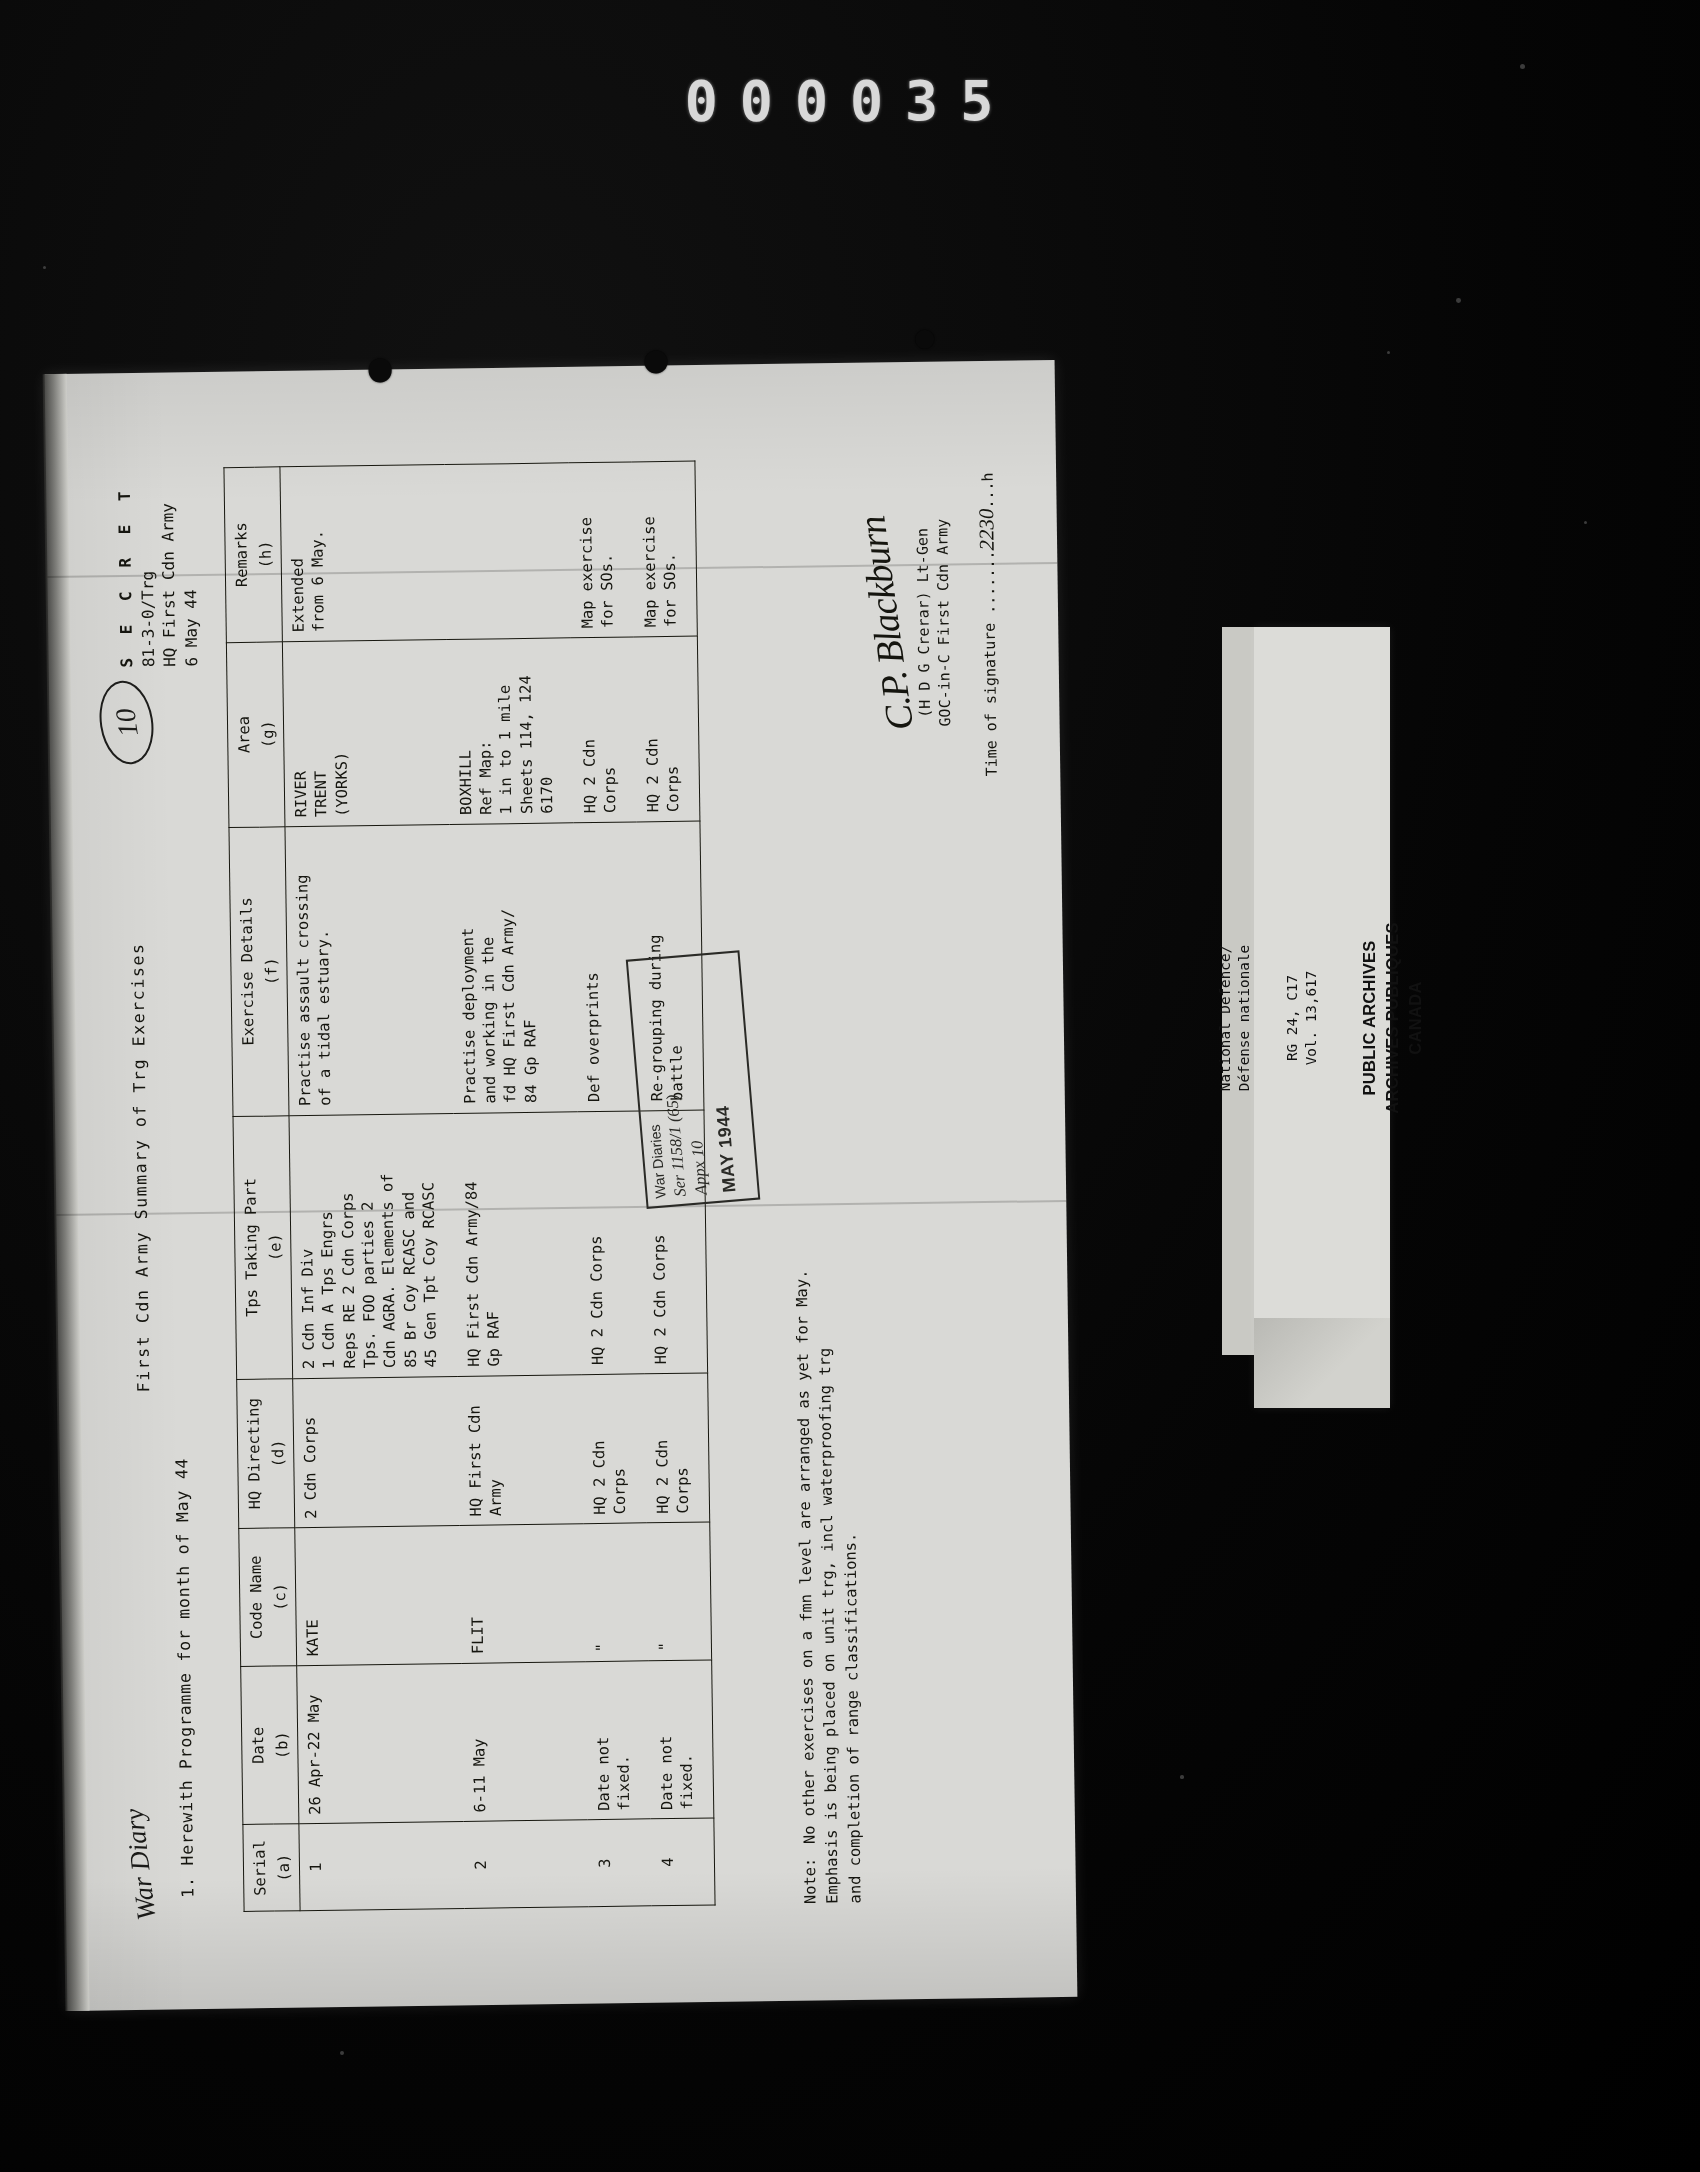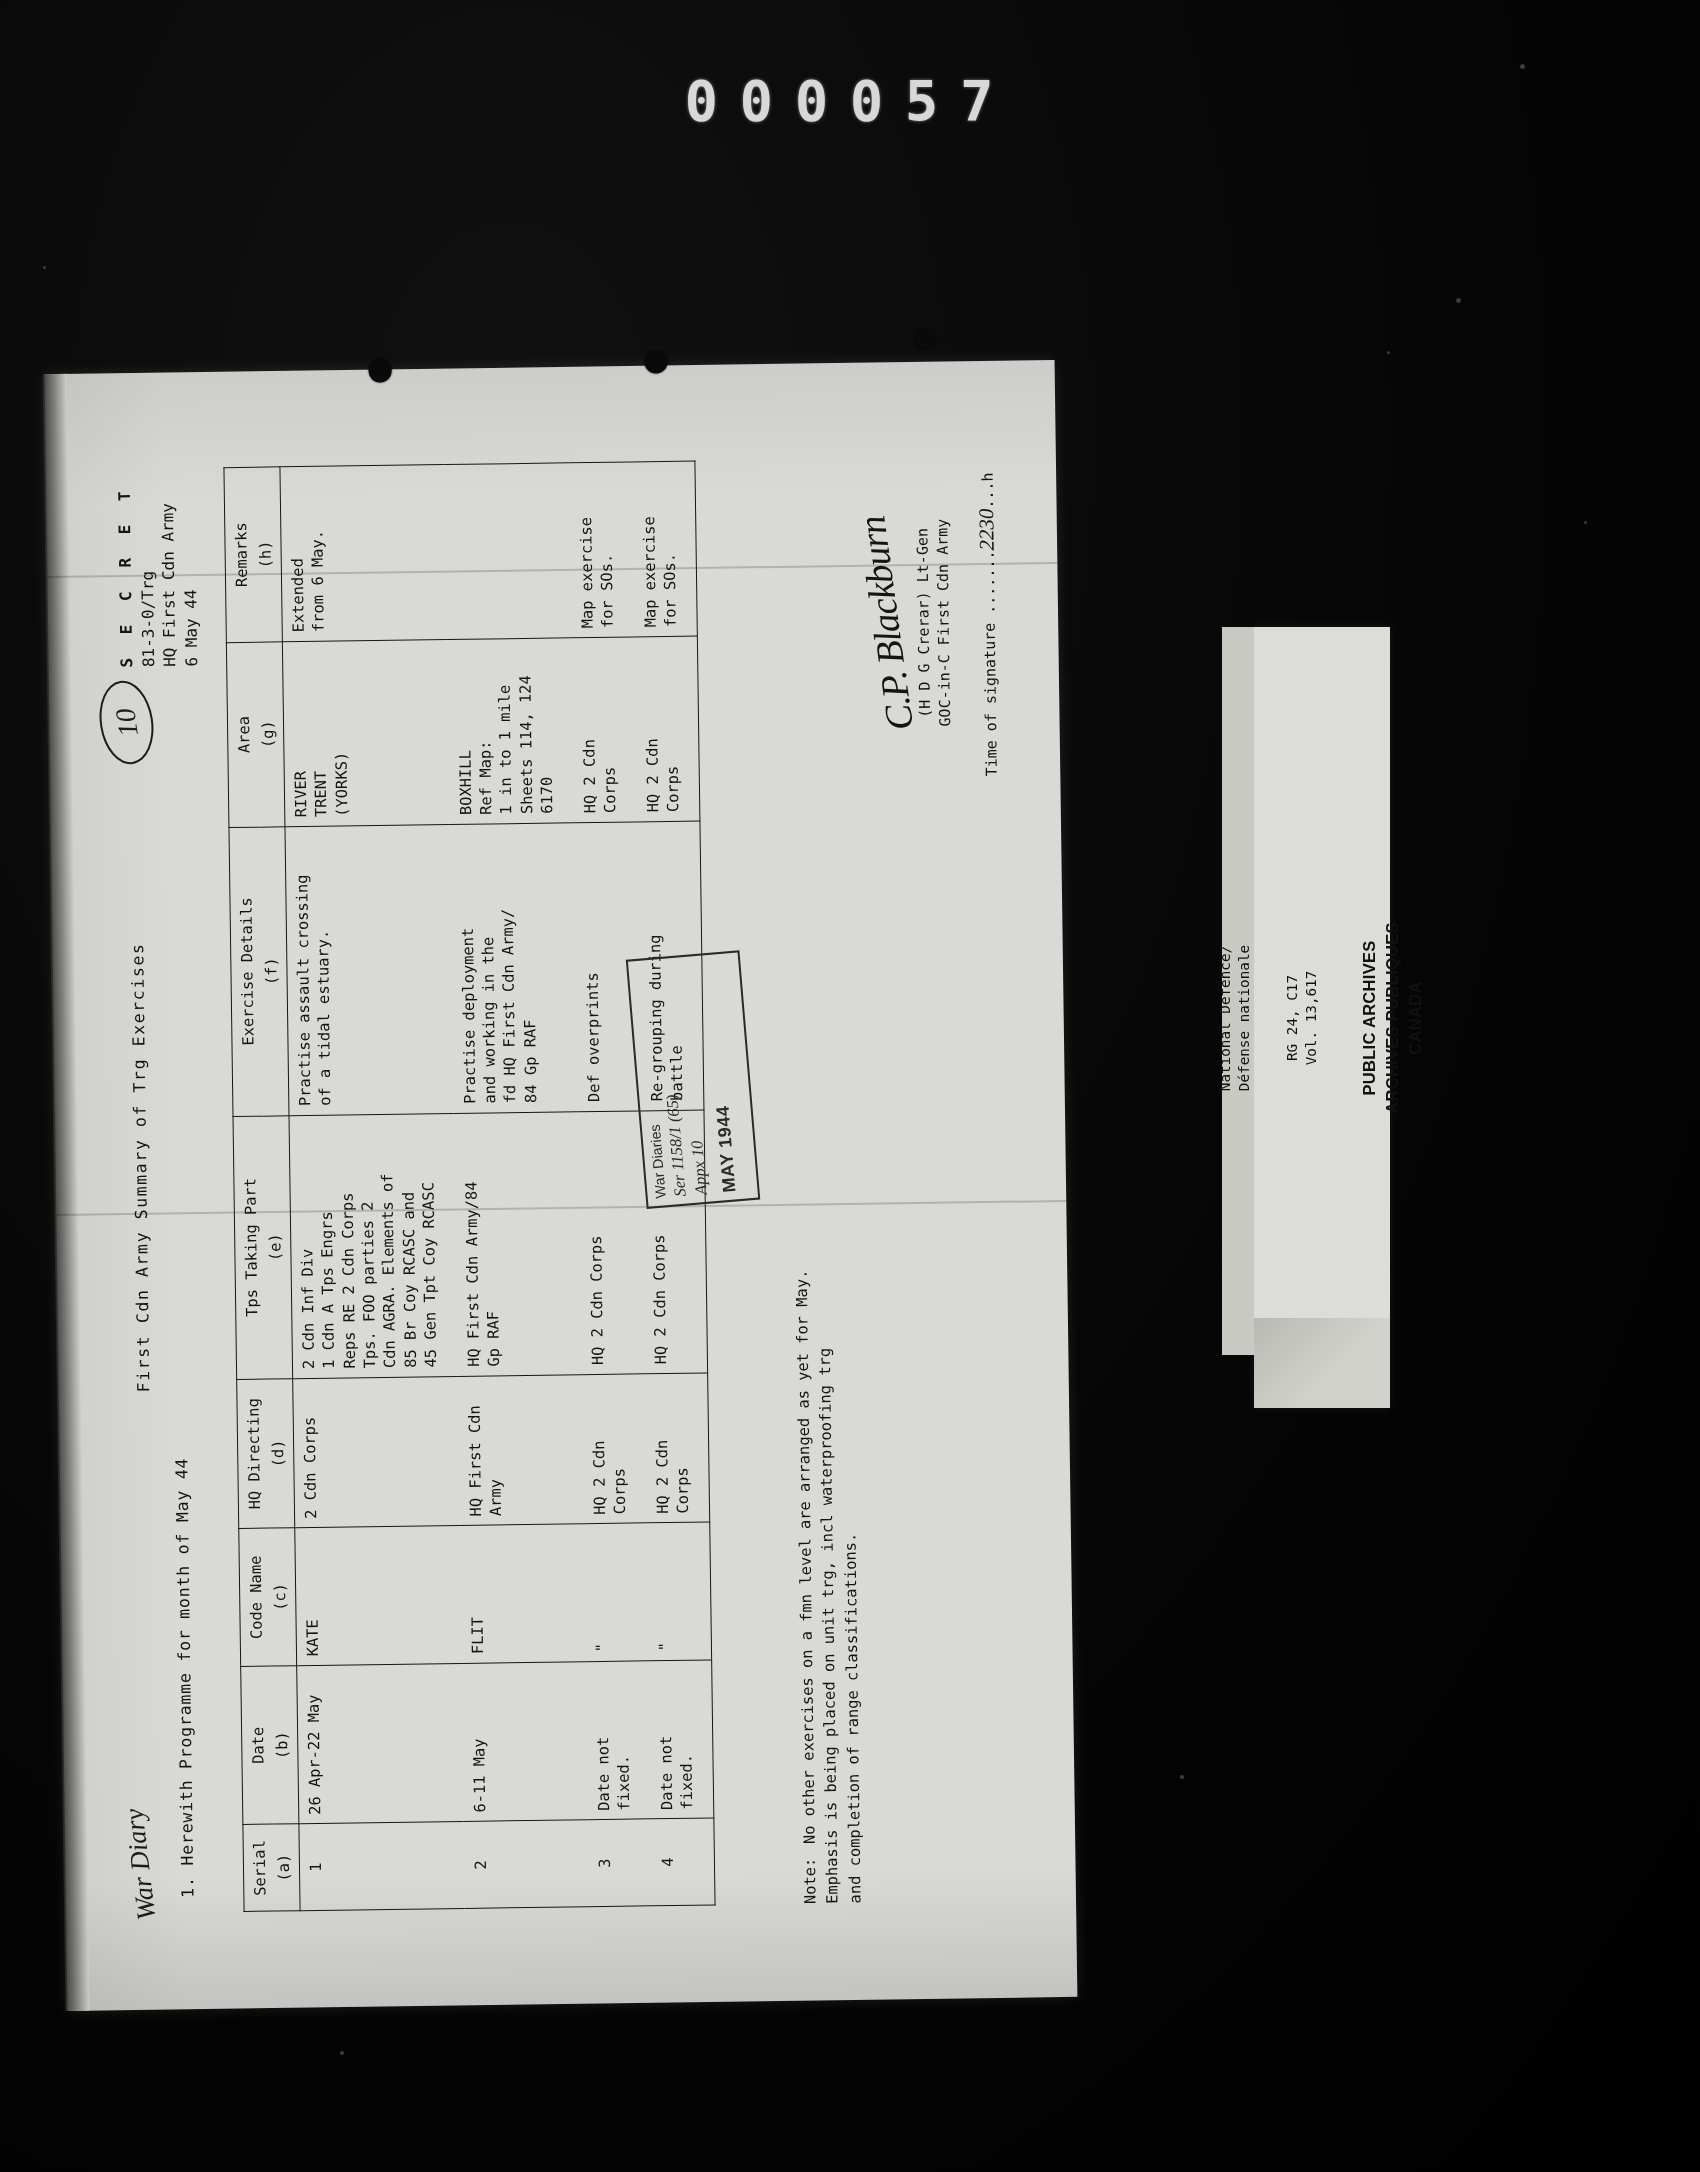--- a/index.html
+++ b/index.html
@@ -317,21 +317,21 @@
     width: 136px;
     height: 90px;
     background: linear-gradient(135deg, #b9b9b4 0%, #d2d2cd 60%);
   }
 </style>
 </head>
 <body>
 
 <div id="film"></div>
 
-<div id="frame-counter">000057</div>
+<div id="frame-counter">000035</div>
 
 <div class="speck" style="left:1456px;top:298px;width:4.8px;height:4.8px;"></div>
 <div class="speck" style="left:1387px;top:351px;width:3.2px;height:3.2px;"></div>
 <div class="speck" style="left:1180px;top:1775px;width:3.7px;height:3.7px;"></div>
 <div class="speck" style="left:340px;top:2051px;width:4.3px;height:4.3px;"></div>
 <div class="speck" style="left:80px;top:1584px;width:3.7px;height:3.7px;"></div>
 <div class="speck" style="left:1584px;top:521px;width:3.2px;height:3.2px;"></div>
 <div class="speck" style="left:1520px;top:64px;width:5.3px;height:5.3px;"></div>
 <div class="speck" style="left:43px;top:266px;width:3.2px;height:3.2px;"></div>
 

